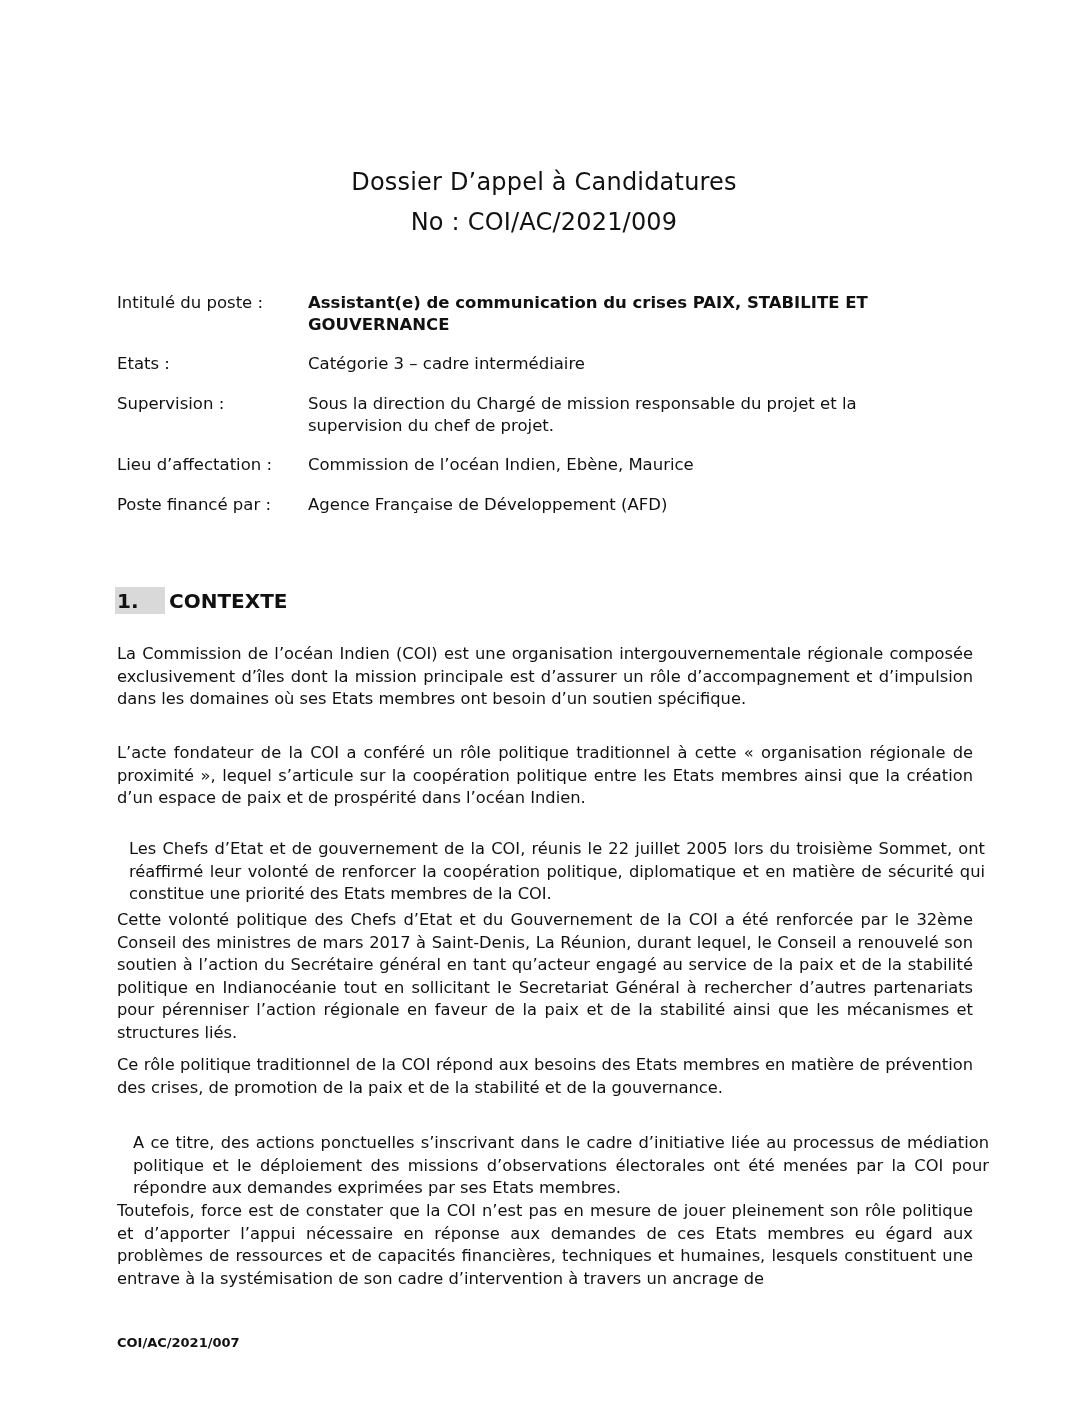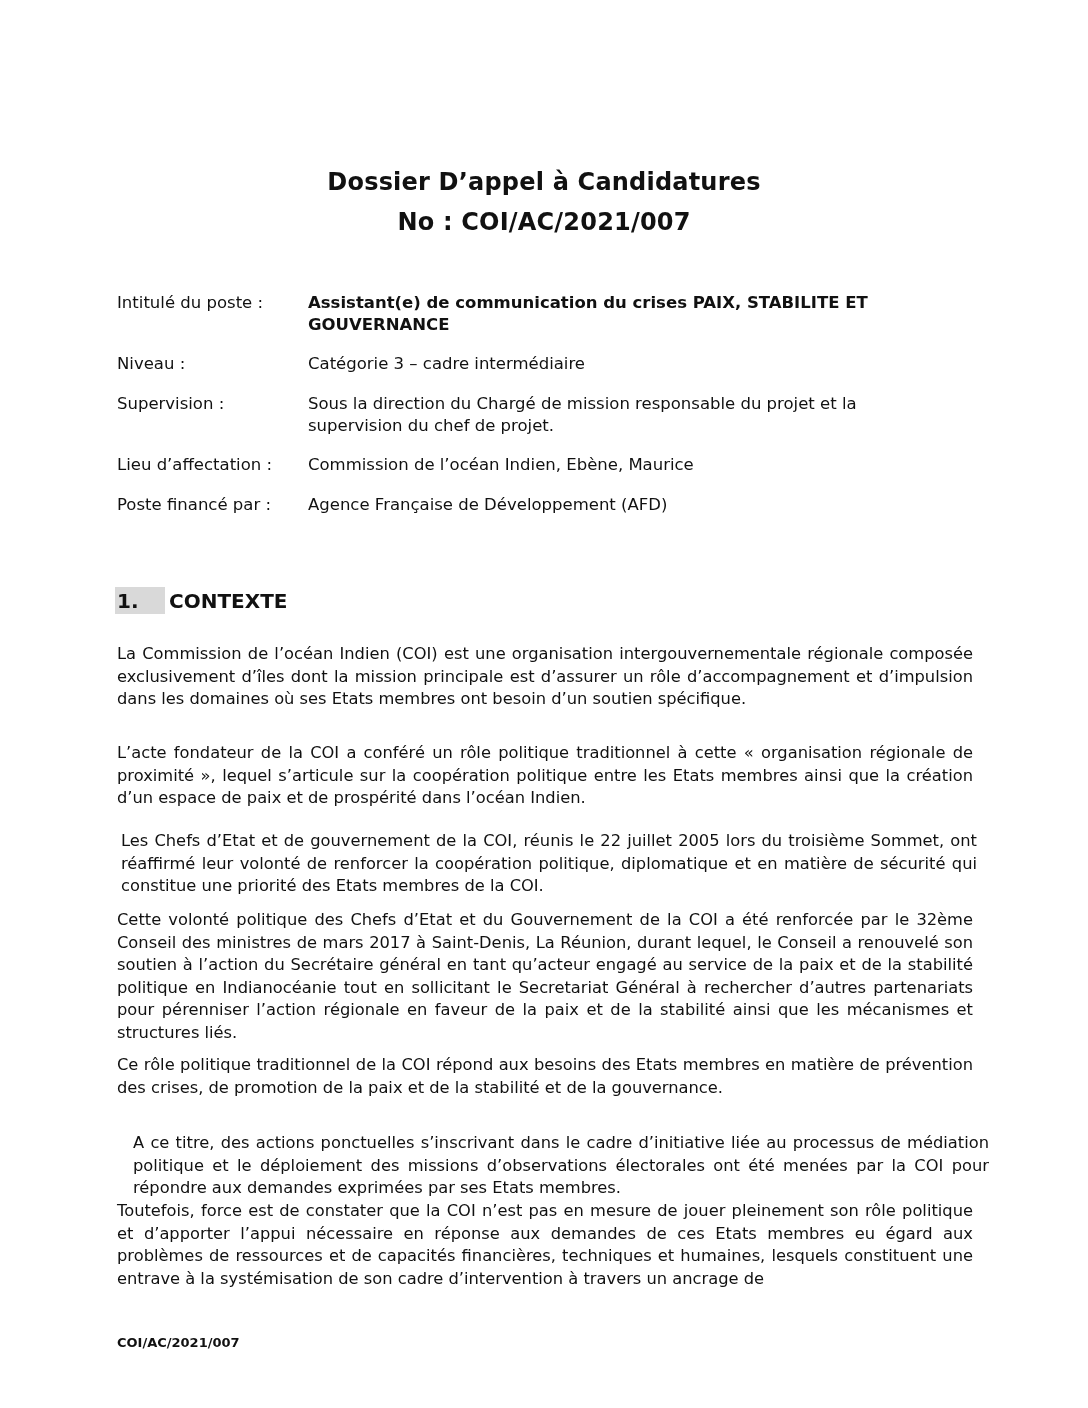--- a/index.html
+++ b/index.html
@@ -3,21 +3,21 @@
 <meta charset="utf-8">
 <style>
   html, body { margin: 0; padding: 0; background: #ffffff; }
   body {
     width: 1088px; height: 1408px; position: relative; overflow: hidden;
     font-family: "DejaVu Sans", sans-serif; color: #111111;
   }
   .page { position: absolute; left: 0; top: 0; width: 1088px; height: 1408px; }
   .title {
     position: absolute; left: 0; width: 1088px; text-align: center;
-    font-weight: bold; font-size: 24px; letter-spacing: 0.2px;
+    font-weight: normal; font-size: 24px; letter-spacing: 0.2px;
   }
   .title.l1 { top: 168px; }
   .title.l2 { top: 208px; }
   .meta { position: absolute; left: 117px; width: 860px; font-size: 16.5px; line-height: 22px; }
   .meta .row { position: absolute; left: 0; width: 860px; }
   .meta .label { position: absolute; left: 0; width: 190px; }
   .meta .value { position: absolute; left: 191px; width: 630px; }
   .meta .value.bold { font-weight: bold; }
   .section-heading {
     position: absolute; left: 115px; top: 587px; height: 27px;
@@ -35,29 +35,29 @@
   .footer {
     position: absolute; left: 117px; top: 1335px; font-weight: bold; font-size: 13px;
   }
 </style>
 </head>
 <body>
 
 <div class="page">
 
   <div class="title l1">Dossier D’appel à Candidatures</div>
-  <div class="title l2">No : COI/AC/2021/007</div>
+  <div class="title l2">No : COI/AC/2021/009</div>
 
   <div class="meta" style="top:0;">
     <div class="row" style="top:292px;">
       <span class="label">Intitulé du poste :</span>
       <span class="value bold">Assistant(e) de communication du crises PAIX, STABILITE ET GOUVERNANCE</span>
     </div>
     <div class="row" style="top:353px;">
-      <span class="label">Niveau :</span>
+      <span class="label">Etats :</span>
       <span class="value">Catégorie 3 – cadre intermédiaire</span>
     </div>
     <div class="row" style="top:393px;">
       <span class="label">Supervision :</span>
       <span class="value">Sous la direction du Chargé de mission responsable du projet et la supervision du chef de projet.</span>
     </div>
     <div class="row" style="top:454px;">
       <span class="label">Lieu d’affectation :</span>
       <span class="value">Commission de l’océan Indien, Ebène, Maurice</span>
     </div>
@@ -67,20 +67,20 @@
     </div>
   </div>
 
   <div class="section-heading">
     <span class="num">1.</span>
     <span class="text">CONTEXTE</span>
   </div>
 
   <p class="para" style="top:643px; margin:0;">La Commission de l’océan Indien (COI) est une organisation intergouvernementale régionale composée exclusivement d’îles dont la mission principale est d’assurer un rôle d’accompagnement et d’impulsion dans les domaines où ses Etats membres ont besoin d’un soutien spécifique.</p>
   <p class="para" style="top:742px; margin:0;">L’acte fondateur de la COI a conféré un rôle politique traditionnel à cette « organisation régionale de proximité », lequel s’articule sur la coopération politique entre les Etats membres ainsi que la création d’un espace de paix et de prospérité dans l’océan Indien.</p>
-  <p class="para" style="top:826px; margin:4px;">Les Chefs d’Etat et de gouvernement de la COI, réunis le 22 juillet 2005 lors du troisième Sommet, ont réaffirmé leur volonté de renforcer la coopération politique, diplomatique et en matière de sécurité qui constitue une priorité des Etats membres de la COI.</p>
+  <p class="para" style="top:826px; margin:12px;">Les Chefs d’Etat et de gouvernement de la COI, réunis le 22 juillet 2005 lors du troisième Sommet, ont réaffirmé leur volonté de renforcer la coopération politique, diplomatique et en matière de sécurité qui constitue une priorité des Etats membres de la COI.</p>
   <p class="para" style="top:909px; margin:0;">Cette volonté politique des Chefs d’Etat et du Gouvernement de la COI a été renforcée par le 32ème Conseil des ministres de mars 2017 à Saint-Denis, La Réunion, durant lequel, le Conseil a renouvelé son soutien à l’action du Secrétaire général en tant qu’acteur engagé au service de la paix et de la stabilité politique en Indianocéanie tout en sollicitant le Secretariat Général à rechercher d’autres partenariats pour pérenniser l’action régionale en faveur de la paix et de la stabilité ainsi que les mécanismes et structures liés.</p>
   <p class="para" style="top:1054px; margin:0;">Ce rôle politique traditionnel de la COI répond aux besoins des Etats membres en matière de prévention des crises, de promotion de la paix et de la stabilité et de la gouvernance.</p>
   <p class="para" style="top:1116px; margin:16px;">A ce titre, des actions ponctuelles s’inscrivant dans le cadre d’initiative liée au processus de médiation politique et le déploiement des missions d’observations électorales ont été menées par la COI pour répondre aux demandes exprimées par ses Etats membres.</p>
   <p class="para" style="top:1200px; margin:0;">Toutefois, force est de constater que la COI n’est pas en mesure de jouer pleinement son rôle politique et d’apporter l’appui nécessaire en réponse aux demandes de ces Etats membres eu égard aux problèmes de ressources et de capacités financières, techniques et humaines, lesquels constituent une entrave à la systémisation de son cadre d’intervention à travers un ancrage de</p>
 
   <div class="footer">COI/AC/2021/007</div>
 </div>
 
 </body></html>

